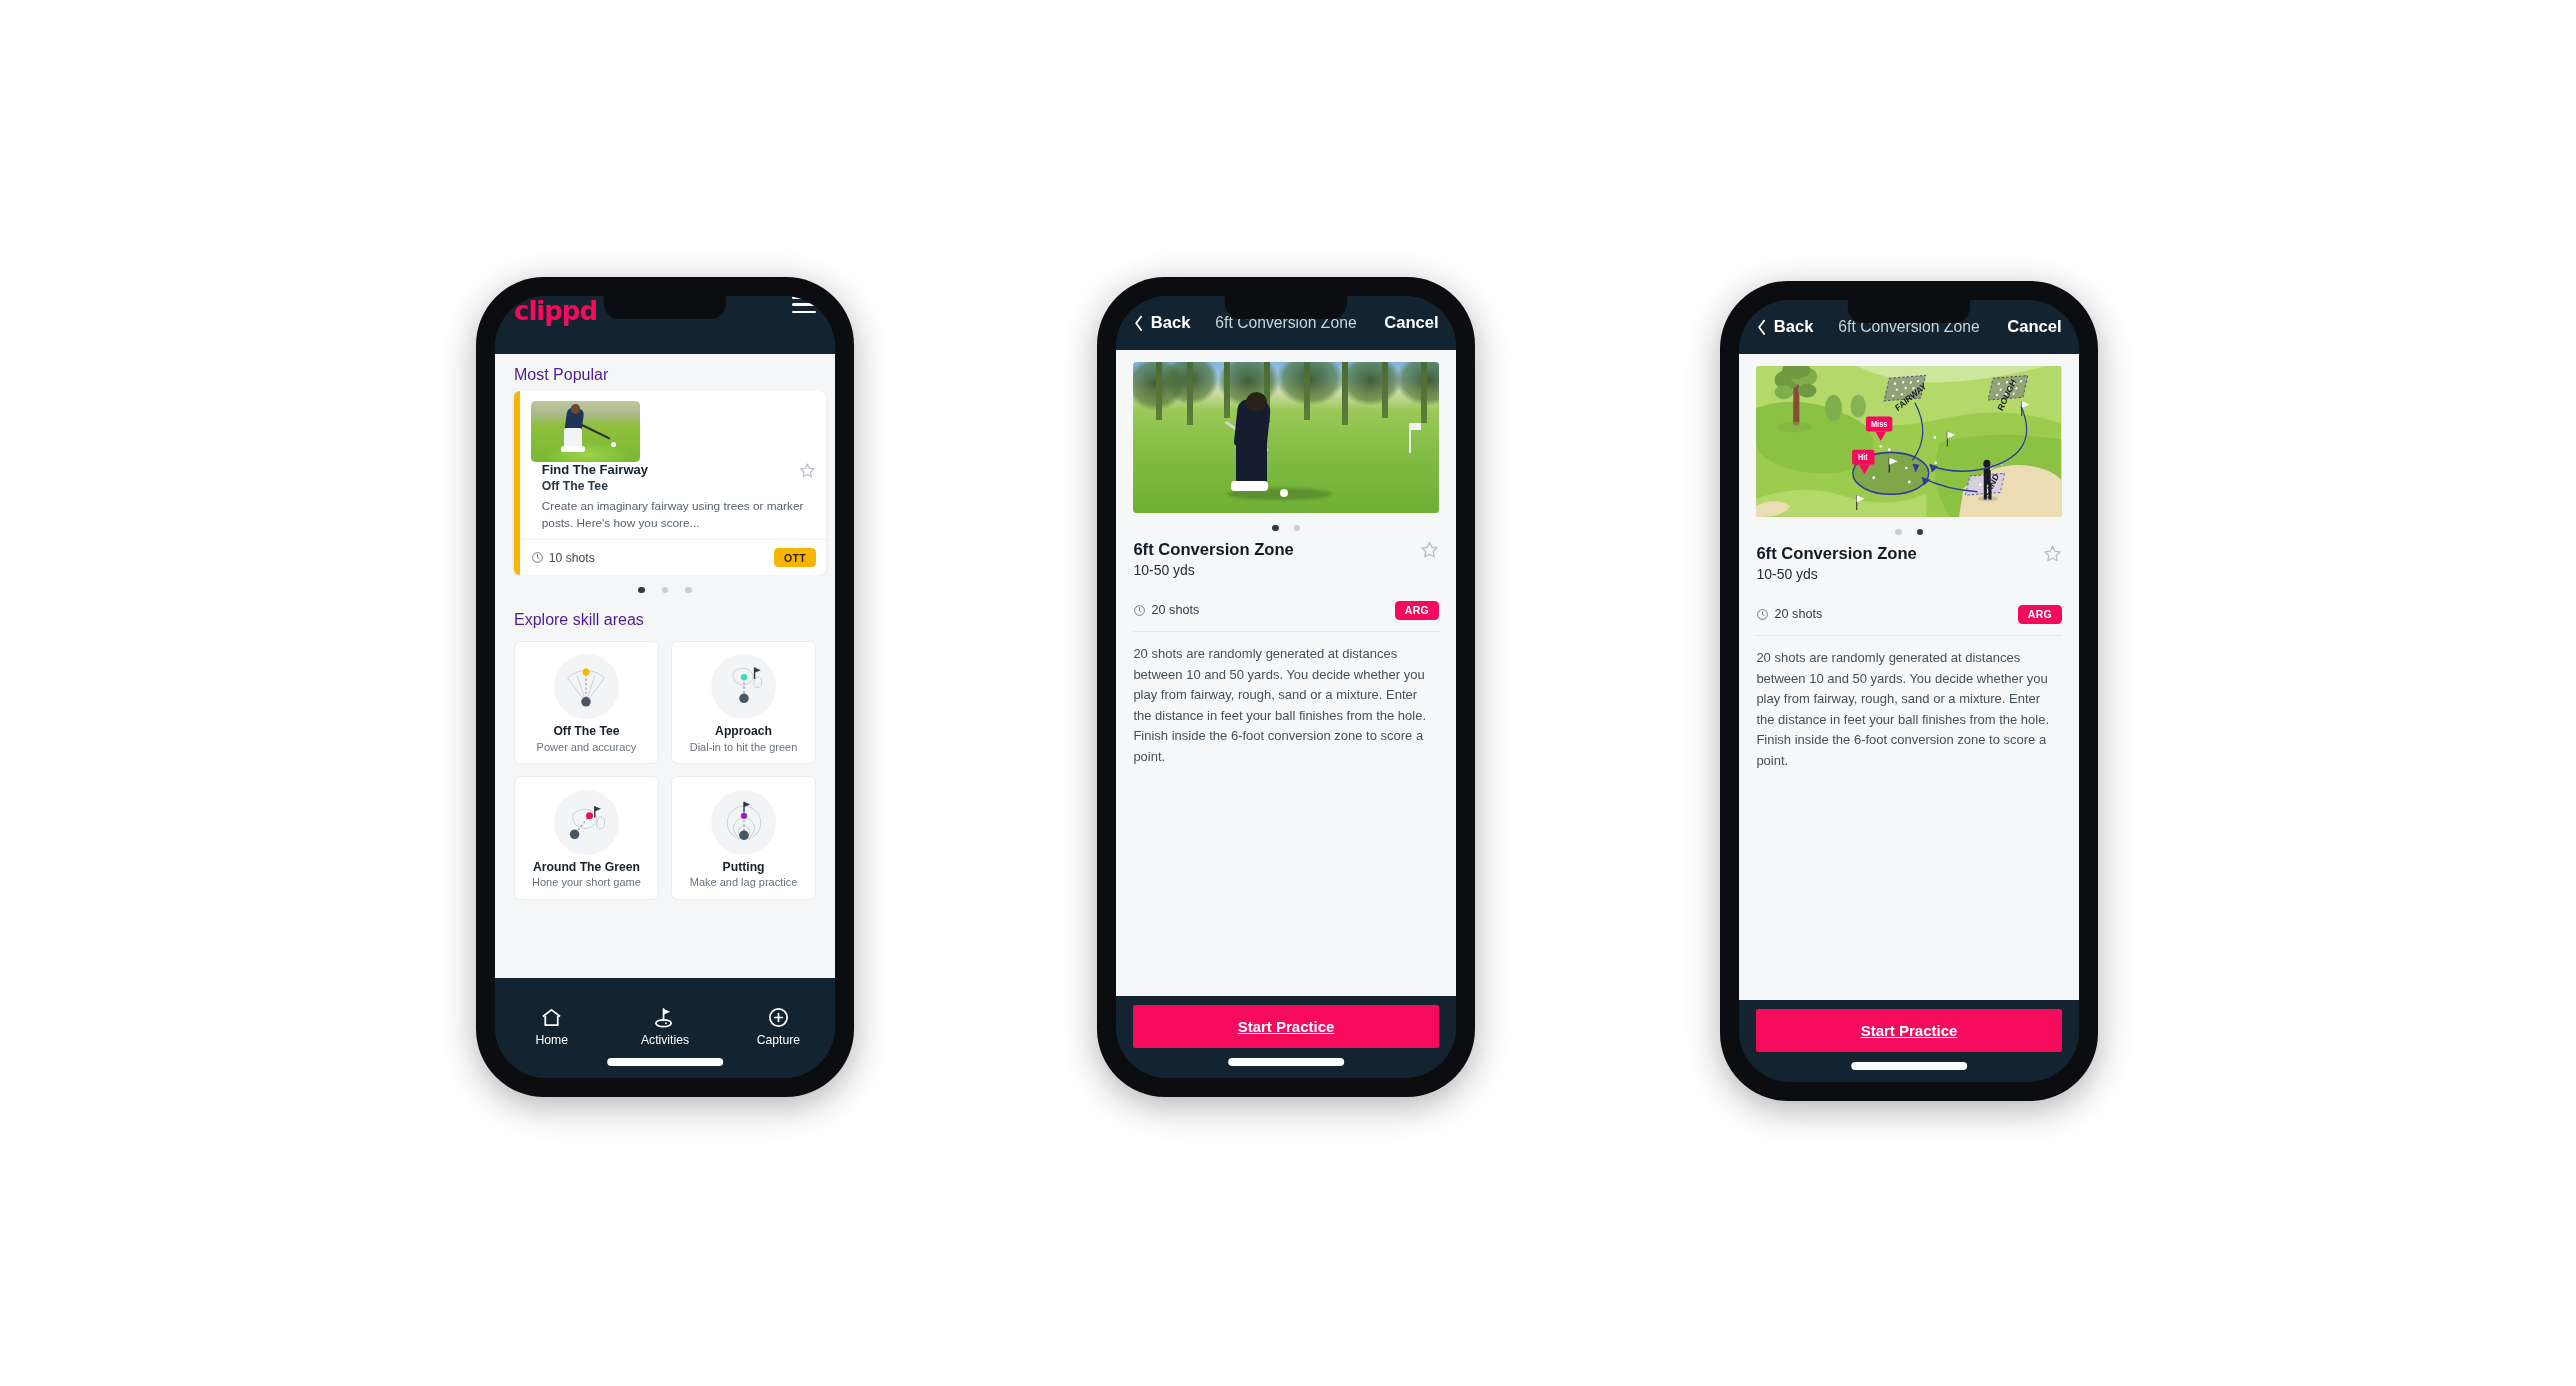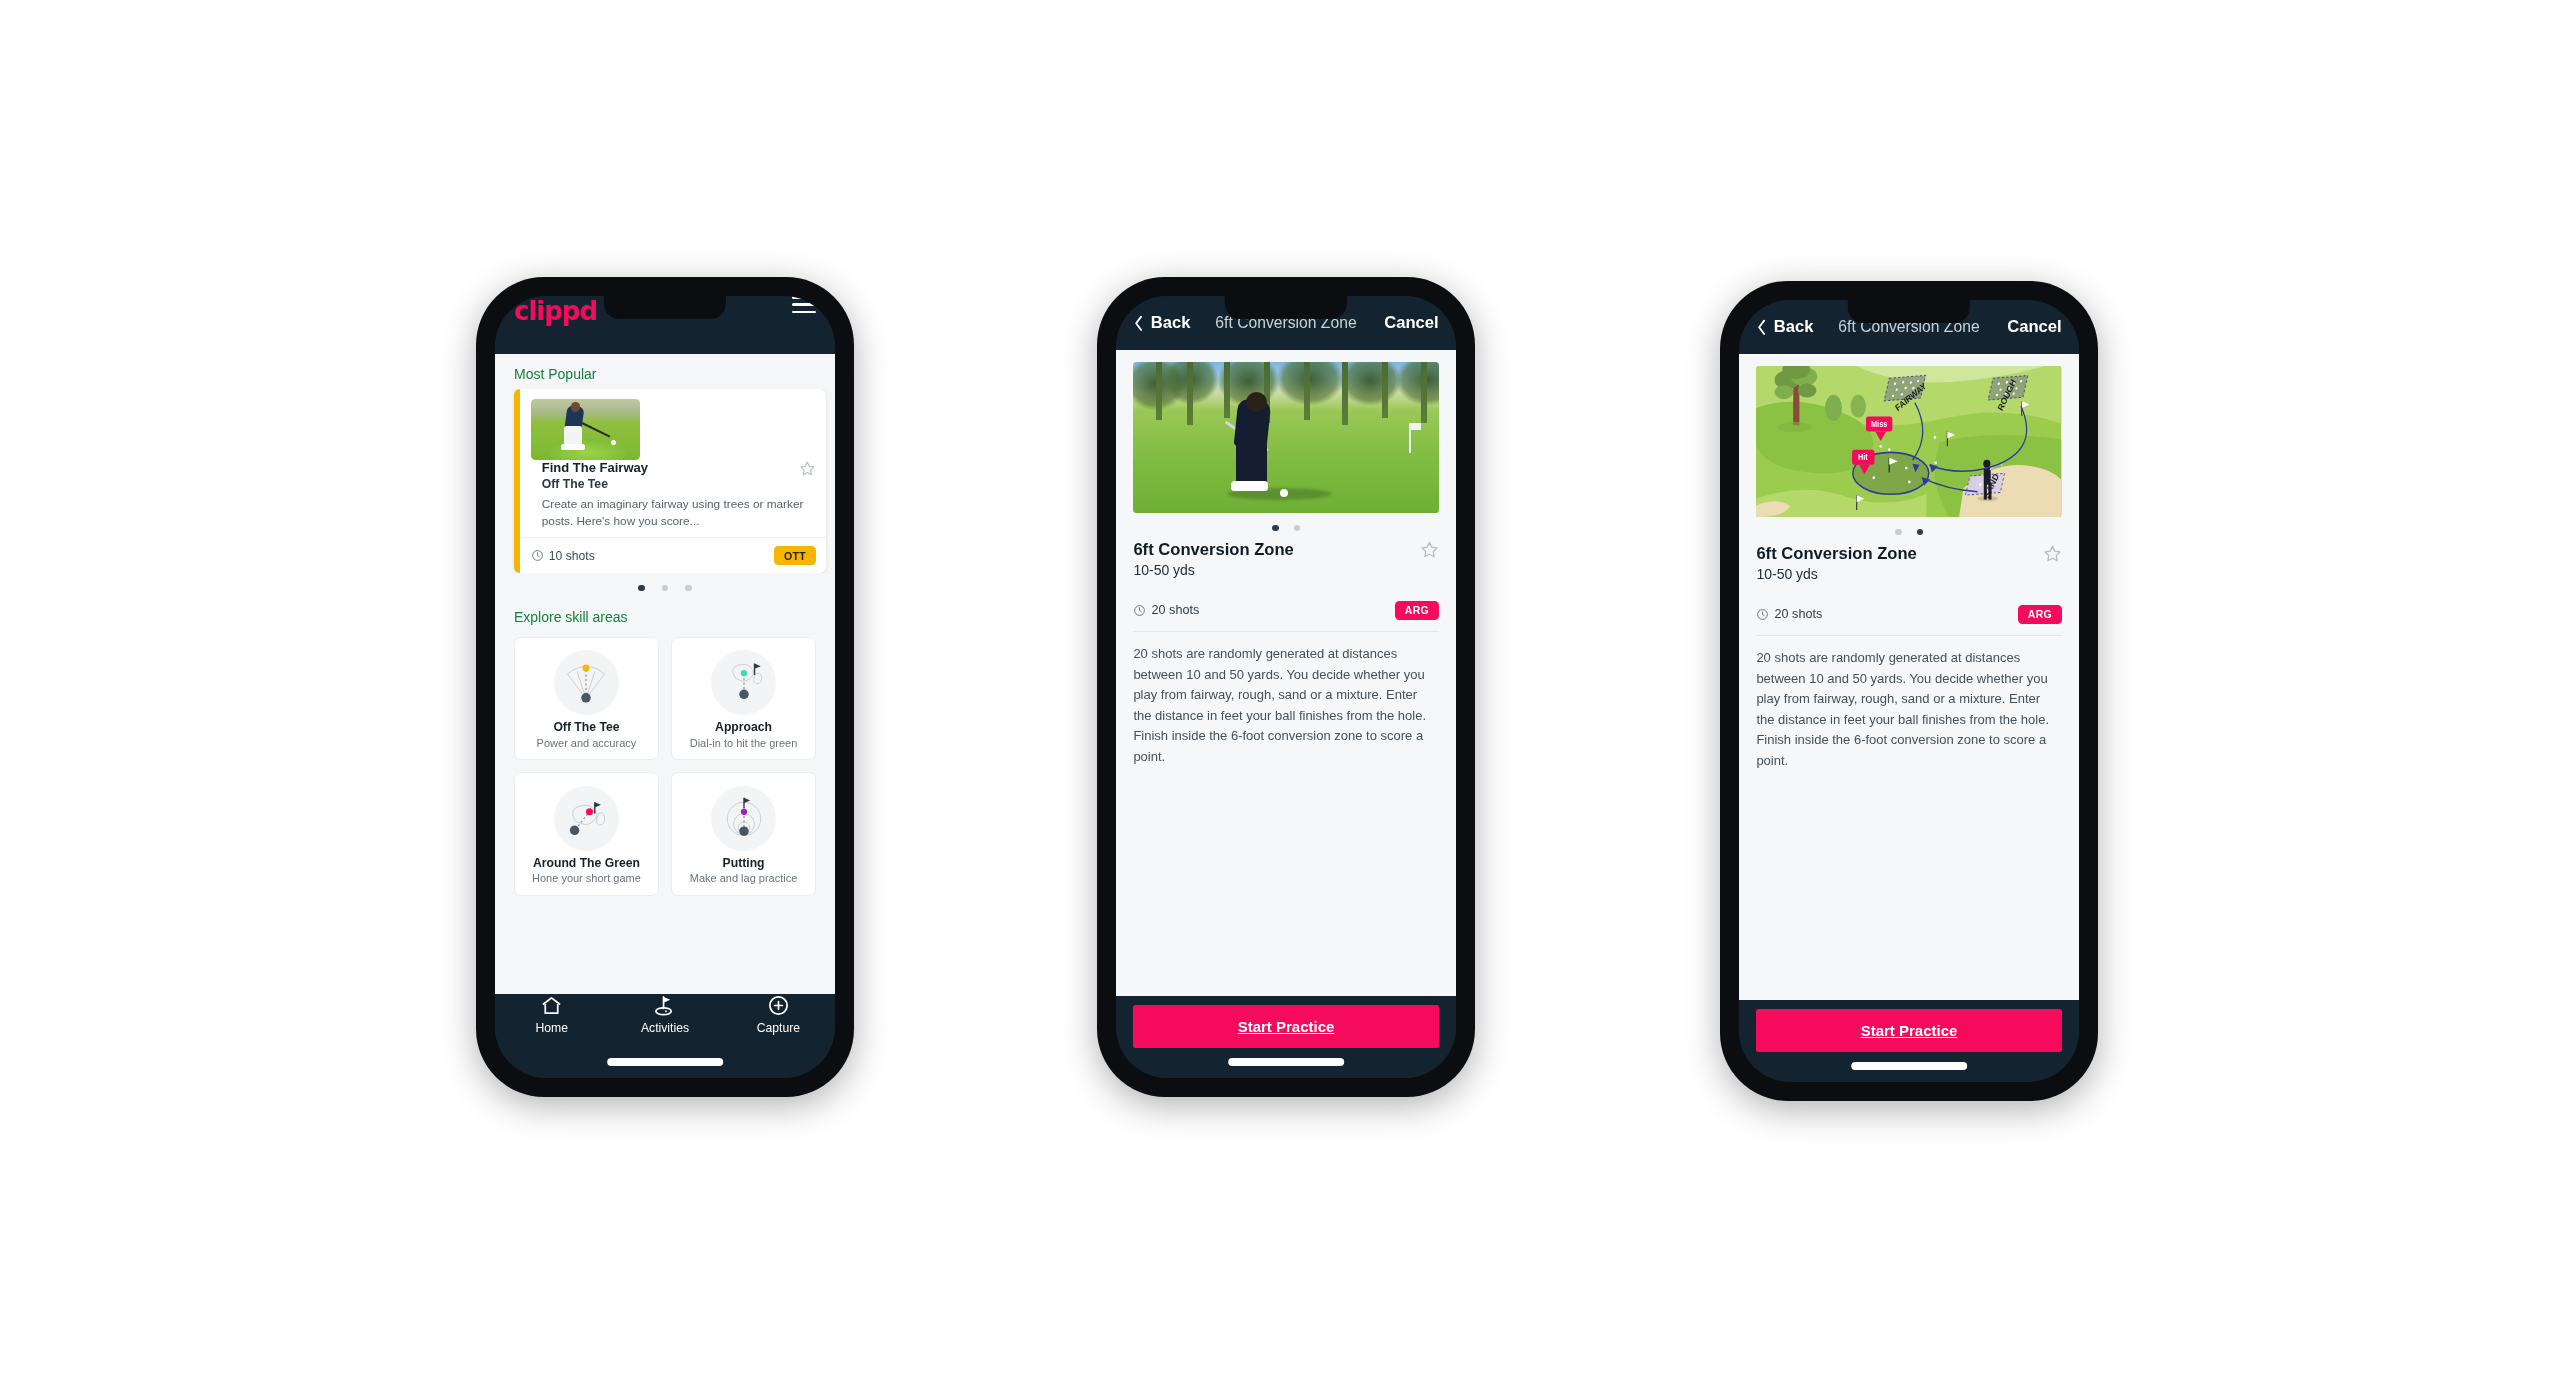--- a/index.html
+++ b/index.html
@@ -104,22 +104,22 @@
   }
   .tab.active { color: #1d2b36; border-bottom-color: #f50a5c; }
 
   .scroll-body {
     flex: 1 1 auto;
     background: #f4f6f7;
     overflow: hidden;
     padding: 0 0 3.5px 0;
   }
   .section-label {
-    font-size: 14px;
-    color: #15803d;
+    font-size: 16px;
+    color: #4c1d95;
     padding: 12.2px 19px 7px 19px;
   }
 
   .carousel {
     display: flex;
     gap: 12.2px;
     padding: 0 0 0 19px;
     overflow: hidden;
   }
   .drill-card {
@@ -200,25 +200,25 @@
     border-radius: 50%;
     background: #f3f4f5;
     display: flex; align-items: center; justify-content: center;
   }
   .skill-ico svg { width: 58px; height: 58px; display: block; }
   .skill-name { font-size: 12.2px; font-weight: 700; color: #16212b; }
   .skill-desc { font-size: 11px; color: #68737d; margin-top: 2.6px; }
 
   .bottomnav {
     flex: 0 0 auto;
-    height: 84px;
+    height: 100px;
     background: #13232f;
     display: flex;
     align-items: flex-start;
-    padding-top: 0;
+    padding-top: 28px;
   }
   .navitem { flex: 1 1 0; text-align: center; color: #ffffff; }
   .navitem .nico { width: 23px; height: 23px; margin: 0 auto 3.5px auto; }
   .navitem .nico svg { width: 100%; height: 100%; display: block; }
   .navitem .nlabel { font-size: 12.2px; }
 
   
   #phone2 { left: 1097px; top: 277px; width: 378px; height: 820px; }
   #phone3 { left: 1720px; top: 281px; width: 378px; height: 820px; }
 

